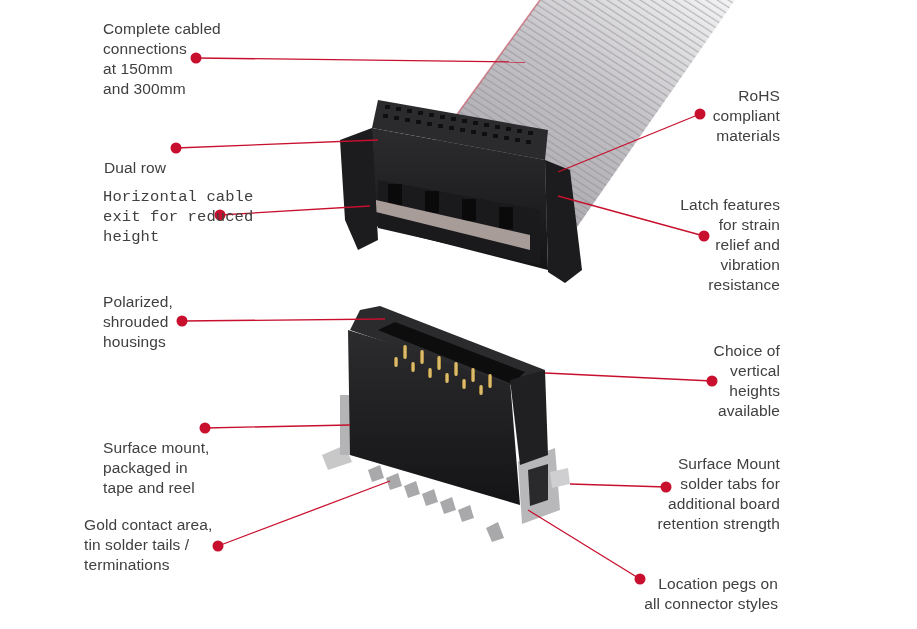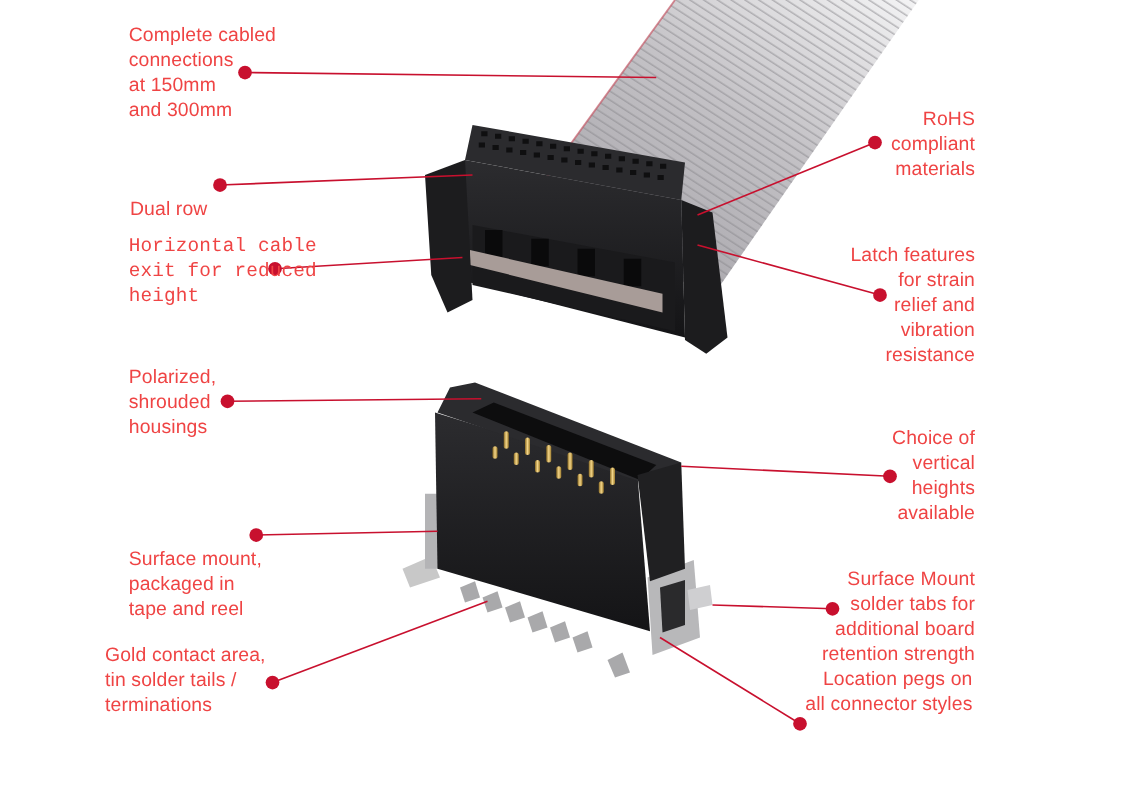--- a/index.html
+++ b/index.html
@@ -1,18 +1,18 @@
 <!DOCTYPE html>
 <html><head>
 <meta charset="utf-8">
 <style>
   html, body { margin:0; padding:0; background:#ffffff; }
   body { width:917px; height:629px; position:relative; overflow:hidden;
          font-family:"Liberation Sans", "DejaVu Sans", sans-serif; }
-  .label { position:absolute; color:#ef4444; font-size:15.5px; line-height:20px;
+  .label { position:absolute; color:#404040; font-size:15.5px; line-height:20px;
            letter-spacing:0.1px; white-space:pre-line; }
   .label.right { text-align:right; }
   svg#art { position:absolute; left:0; top:0; }
 </style>
 </head>
 <body>
 
 <svg id="art" width="917" height="629" viewBox="0 0 917 629" xmlns="http://www.w3.org/2000/svg">
   <defs>
     <linearGradient id="cableGrad" x1="0" y1="1" x2="1" y2="0">
@@ -188,14 +188,14 @@
 vibration
 resistance</div>
 <div class="label right" style="right:137px; top:341px;text-align:right;">Choice of
 vertical
 heights
 available</div>
 <div class="label right" style="right:137px; top:454px;">Surface Mount
 solder tabs for
 additional board
 retention strength</div>
-<div class="label right" style="right:139px; top:534px;">Location pegs on
+<div class="label right" style="right:139px; top:574px;">Location pegs on
 all connector styles</div>
 
 </body></html>

